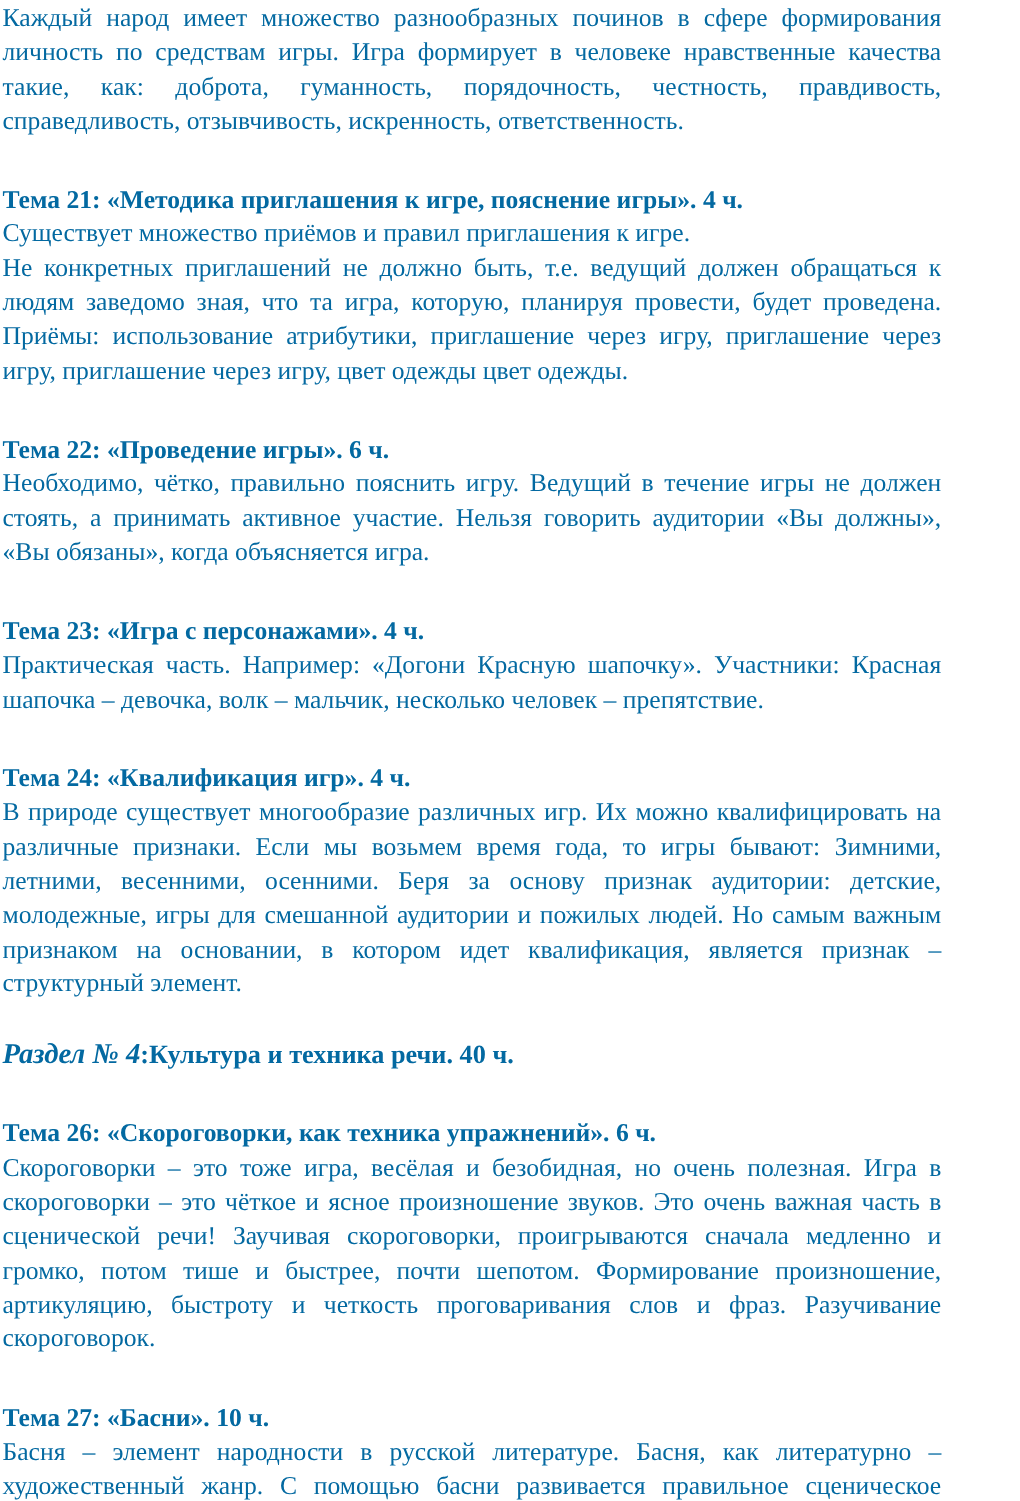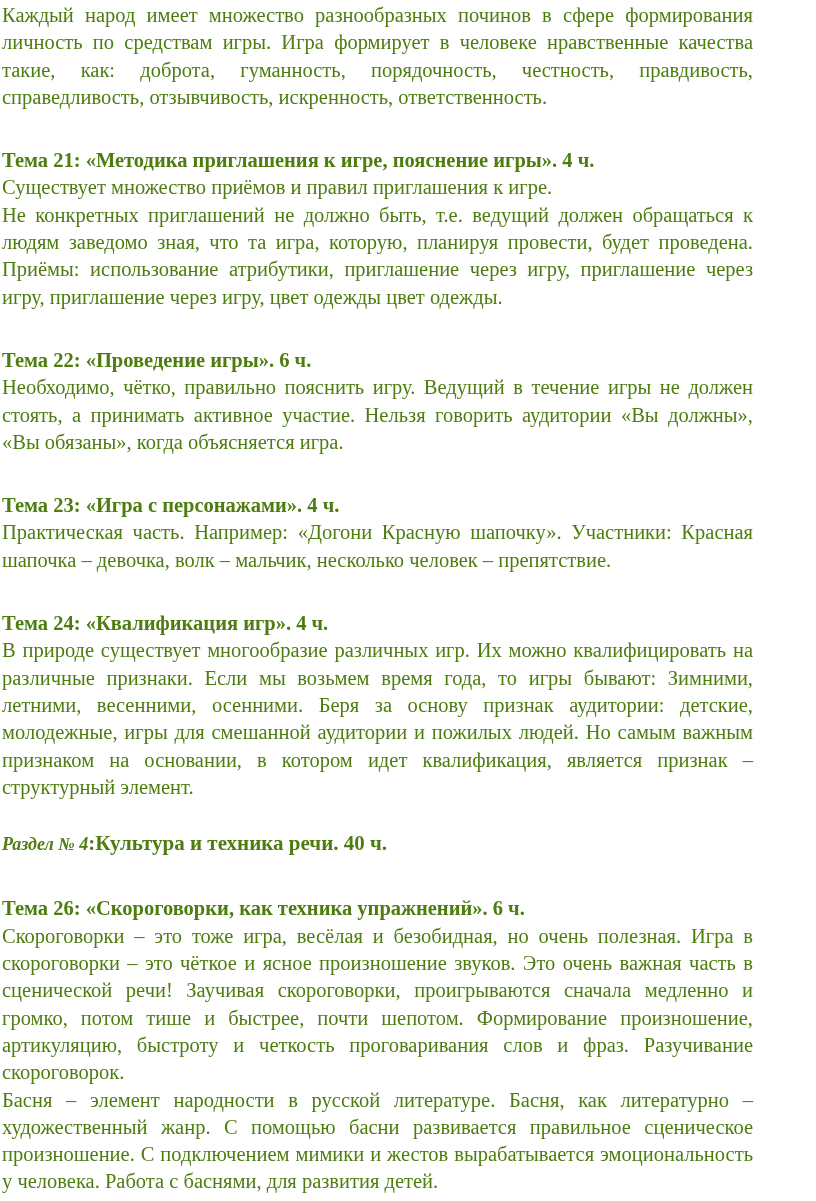--- a/index.html
+++ b/index.html
@@ -11,21 +11,21 @@
     width: 816px;
     height: 1201px;
     overflow: hidden;
   }
   .page {
     box-sizing: border-box;
     width: 756px;
     height: 1201px;
     padding: 2px 3px 0 2px;
     background: #ffffff;
-    color: #4d7c0f;
+    color: #0369a1;
     font-family: "Liberation Serif", "DejaVu Serif", serif;
     font-size: 20.5px;
     line-height: 27.3px;
   }
   .page p {
     margin: 0;
     padding: 0;
     text-align: justify;
     text-justify: inter-word;
   }
@@ -36,21 +36,21 @@
   p.spacer {
     height: 27.3px;
   }
   p.section-heading {
     font-weight: 700;
     font-size: 21px;
     line-height: 30px;
   }
   .section-italic {
     font-style: italic;
-    font-size: 18px;
+    font-size: 23px;
   }
   p.left-par {
     text-align: left;
   }
 </style>
 </head>
 <body>
 
 <div class="page">
   <p class="paragraph">Каждый народ имеет множество разнообразных починов в сфере формирования личность по средствам игры. Игра формирует в человеке нравственные качества такие, как: доброта, гуманность, порядочность, честность, правдивость, справедливость, отзывчивость, искренность, ответственность.</p>
@@ -60,15 +60,16 @@
   <p class="topic-heading">Тема 22: «Проведение игры». 6 ч.</p>
   <p class="paragraph">Необходимо, чётко, правильно пояснить игру. Ведущий в течение игры не должен стоять, а принимать активное участие. Нельзя говорить аудитории «Вы должны», «Вы обязаны», когда объясняется игра.</p>
   <p class="topic-heading">Тема 23: «Игра с персонажами». 4 ч.</p>
   <p class="paragraph">Практическая часть. Например: «Догони Красную шапочку». Участники: Красная шапочка – девочка, волк – мальчик, несколько человек – препятствие.</p>
   <p class="topic-heading">Тема 24: «Квалификация игр». 4 ч.</p>
   <p class="paragraph">В природе существует многообразие различных игр. Их можно квалифицировать на различные признаки. Если мы возьмем время года, то игры бывают: Зимними, летними, весенними, осенними. Беря за основу признак аудитории: детские, молодежные, игры для смешанной аудитории и пожилых людей. Но самым важным признаком на основании, в котором идет квалификация, является признак – структурный элемент.</p>
   <p class="spacer"></p>
   <p class="section-heading"><span class="section-italic">Раздел № 4</span><span>:Культура и техника речи. 40 ч.</span></p>
   <p class="topic-heading">Тема 26: «Скороговорки, как техника упражнений». 6 ч.</p>
   <p class="paragraph">Скороговорки – это тоже игра, весёлая и безобидная, но очень полезная. Игра в скороговорки – это чёткое и ясное произношение звуков. Это очень важная часть в сценической речи! Заучивая скороговорки, проигрываются сначала медленно и громко, потом тише и быстрее, почти шепотом. Формирование произношение, артикуляцию, быстроту и четкость проговаривания слов и фраз. Разучивание скороговорок.</p>
+  <p class="topic-heading">Тема 27: «Басни». 10 ч.</p>
   <p class="paragraph">Басня – элемент народности в русской литературе. Басня, как литературно – художественный жанр. С помощью басни развивается правильное сценическое произношение. С подключением мимики и жестов вырабатывается эмоциональность у человека. Работа с баснями, для развития детей.</p>
   <p class="topic-heading">Тема 28: «Стихи». 10 ч.</p>
 </div>
 
 </body></html>

